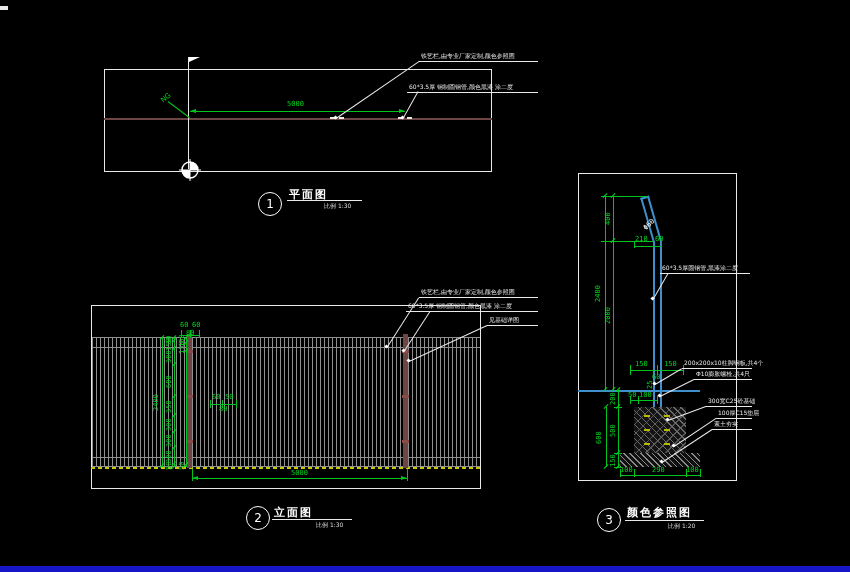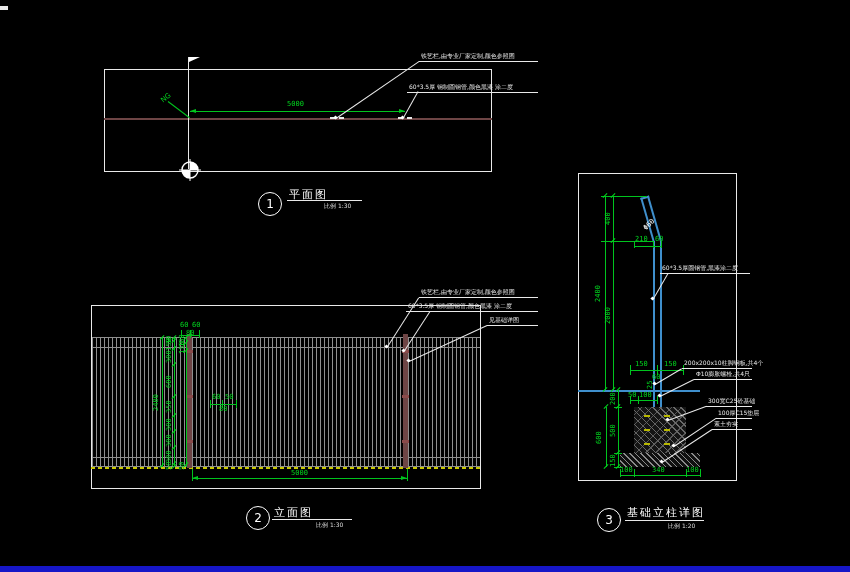--- a/index.html
+++ b/index.html
@@ -20,21 +20,21 @@
   .ann{position:absolute;color:#e9e9e9;font-size:6px;line-height:1;white-space:nowrap;}
   .tick{position:absolute;width:6px;height:1px;background:#00d41e;transform:rotate(-45deg);}
   .dot{position:absolute;width:3px;height:3px;background:#fff;transform:rotate(45deg);}
   .arrL{position:absolute;width:0;height:0;border-right:6px solid #00c41e;
         border-top:2px solid transparent;border-bottom:2px solid transparent;}
   .arrR{position:absolute;width:0;height:0;border-left:6px solid #00c41e;
         border-top:2px solid transparent;border-bottom:2px solid transparent;}
   .titlecirc{position:absolute;width:24px;height:24px;border:1.5px solid #fff;border-radius:50%;
         color:#fff;font-size:12px;display:flex;align-items:center;justify-content:center;
         box-sizing:border-box;line-height:1;}
-  .vtitle{position:absolute;color:#fff;font-size:11px;font-weight:normal;letter-spacing:2px;
+  .vtitle{position:absolute;color:#fff;font-size:11px;font-weight:bold;letter-spacing:2px;
         line-height:1;white-space:nowrap;}
   .scale{position:absolute;color:#dcdcdc;font-size:6px;line-height:1;white-space:nowrap;}
   .fence{position:absolute;background-image:repeating-linear-gradient(90deg,#8f8f8f 0 1px,transparent 1px 4px);}
   .ydash{position:absolute;height:2px;background-image:repeating-linear-gradient(90deg,#c8c800 0 4px,transparent 4px 7px);}
   .post{position:absolute;background:#6e4545;}
   .posttie{position:absolute;background:#8a4a4a;}
   .steelpost{position:absolute;box-sizing:border-box;border-left:2px solid #3f8fcc;border-right:2px solid #3f8fcc;background:transparent;}
   .footing{position:absolute;background-color:#141414;
      background-image:repeating-linear-gradient(45deg,#6a6a6a 0 1px,transparent 1px 5px),
                       repeating-linear-gradient(-45deg,#575757 0 1px,transparent 1px 7px);}
@@ -263,21 +263,21 @@
     <div class="dimtv" style="left:610px;top:437px;">500</div>
     <div class="dimtv" style="left:610px;top:467px;">150</div>
     <div class="dimtv" style="left:596px;top:444px;">600</div>
 
     <div class="gl" style="left:620px;top:469px;width:1px;height:8px;"></div>
     <div class="gl" style="left:634px;top:469px;width:1px;height:8px;"></div>
     <div class="gl" style="left:686px;top:469px;width:1px;height:8px;"></div>
     <div class="gl" style="left:700px;top:469px;width:1px;height:8px;"></div>
     <div class="gl" style="left:620px;top:475px;width:80px;height:1px;"></div>
     <div class="dimt" style="left:620px;top:467px;">100</div>
-    <div class="dimt" style="left:652px;top:467px;">340</div>
+    <div class="dimt" style="left:652px;top:467px;">290</div>
     <div class="dimt" style="left:686px;top:467px;">100</div>
 
     <div class="diag" style="left:653px;top:299px;width:30px;transform:rotate(-60deg);"></div>
     <div class="dot" style="left:651px;top:297px;"></div>
     <div class="wl" style="left:660px;top:273px;width:90px;height:1px;"></div>
     <div class="ann" style="left:662px;top:265px;">60*3.5厚圆钢管,黑漆涂二度</div>
 
     <div class="diag" style="left:655px;top:384px;width:31px;transform:rotate(-30.6deg);"></div>
     <div class="dot" style="left:653px;top:382px;"></div>
     <div class="wl" style="left:682px;top:368px;width:70px;height:1px;"></div>
@@ -299,20 +299,20 @@
     <div class="ann" style="left:718px;top:410px;">100厚C15垫层</div>
 
     <div class="diag" style="left:662px;top:462px;width:60px;transform:rotate(-33.4deg);"></div>
     <div class="dot" style="left:660px;top:460px;"></div>
     <div class="wl" style="left:712px;top:429px;width:40px;height:1px;"></div>
     <div class="ann" style="left:714px;top:421px;">素土夯实</div>
 
     <div class="titlecirc" style="left:597px;top:508px;">
       <span>3</span>
     </div>
-    <div class="vtitle" style="left:627px;top:507px;">基础立柱详图</div>
+    <div class="vtitle" style="left:627px;top:507px;">颜色参照图</div>
     <div class="wl" style="left:625px;top:520px;width:79px;height:1px;"></div>
     <div class="scale" style="left:668px;top:523px;">比例 1:20</div>
   </div>
 
   <div class="wl" style="left:0px;top:6px;width:8px;height:4px;"></div>
   <div class="abs" style="left:0px;top:566px;width:850px;height:6px;background:#1616c8;"></div>
 </div>
 
 </body></html>

